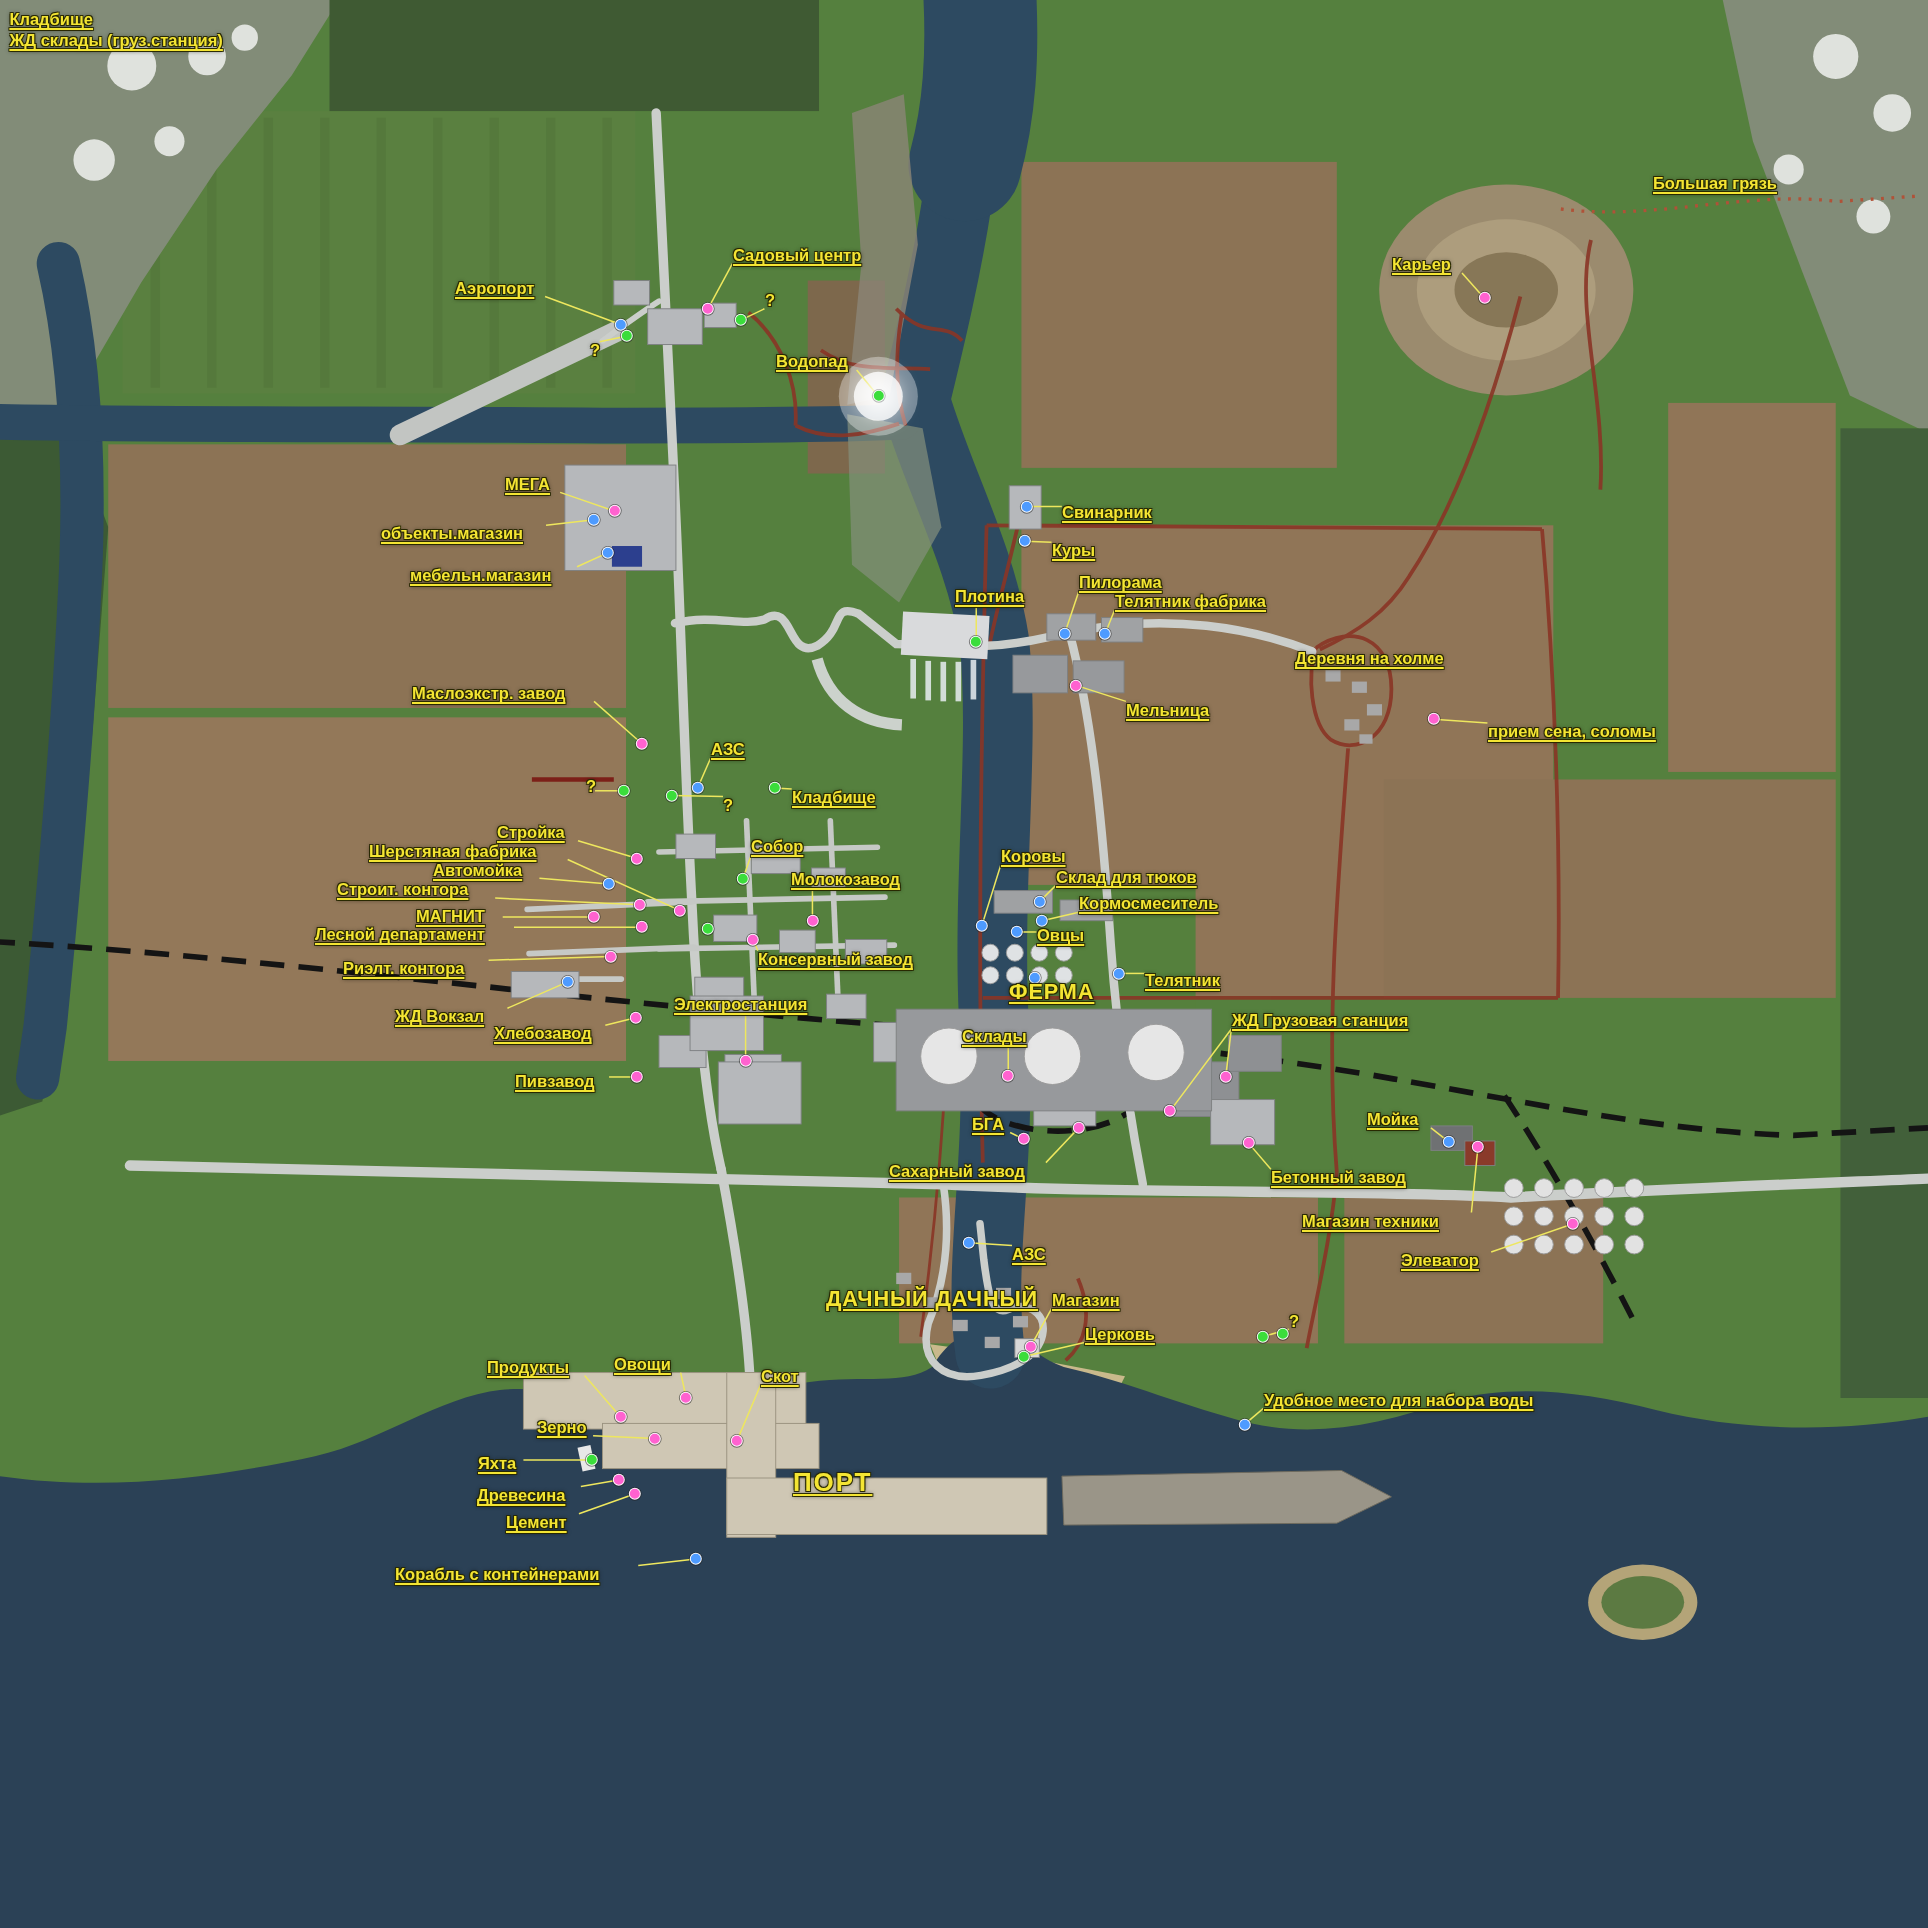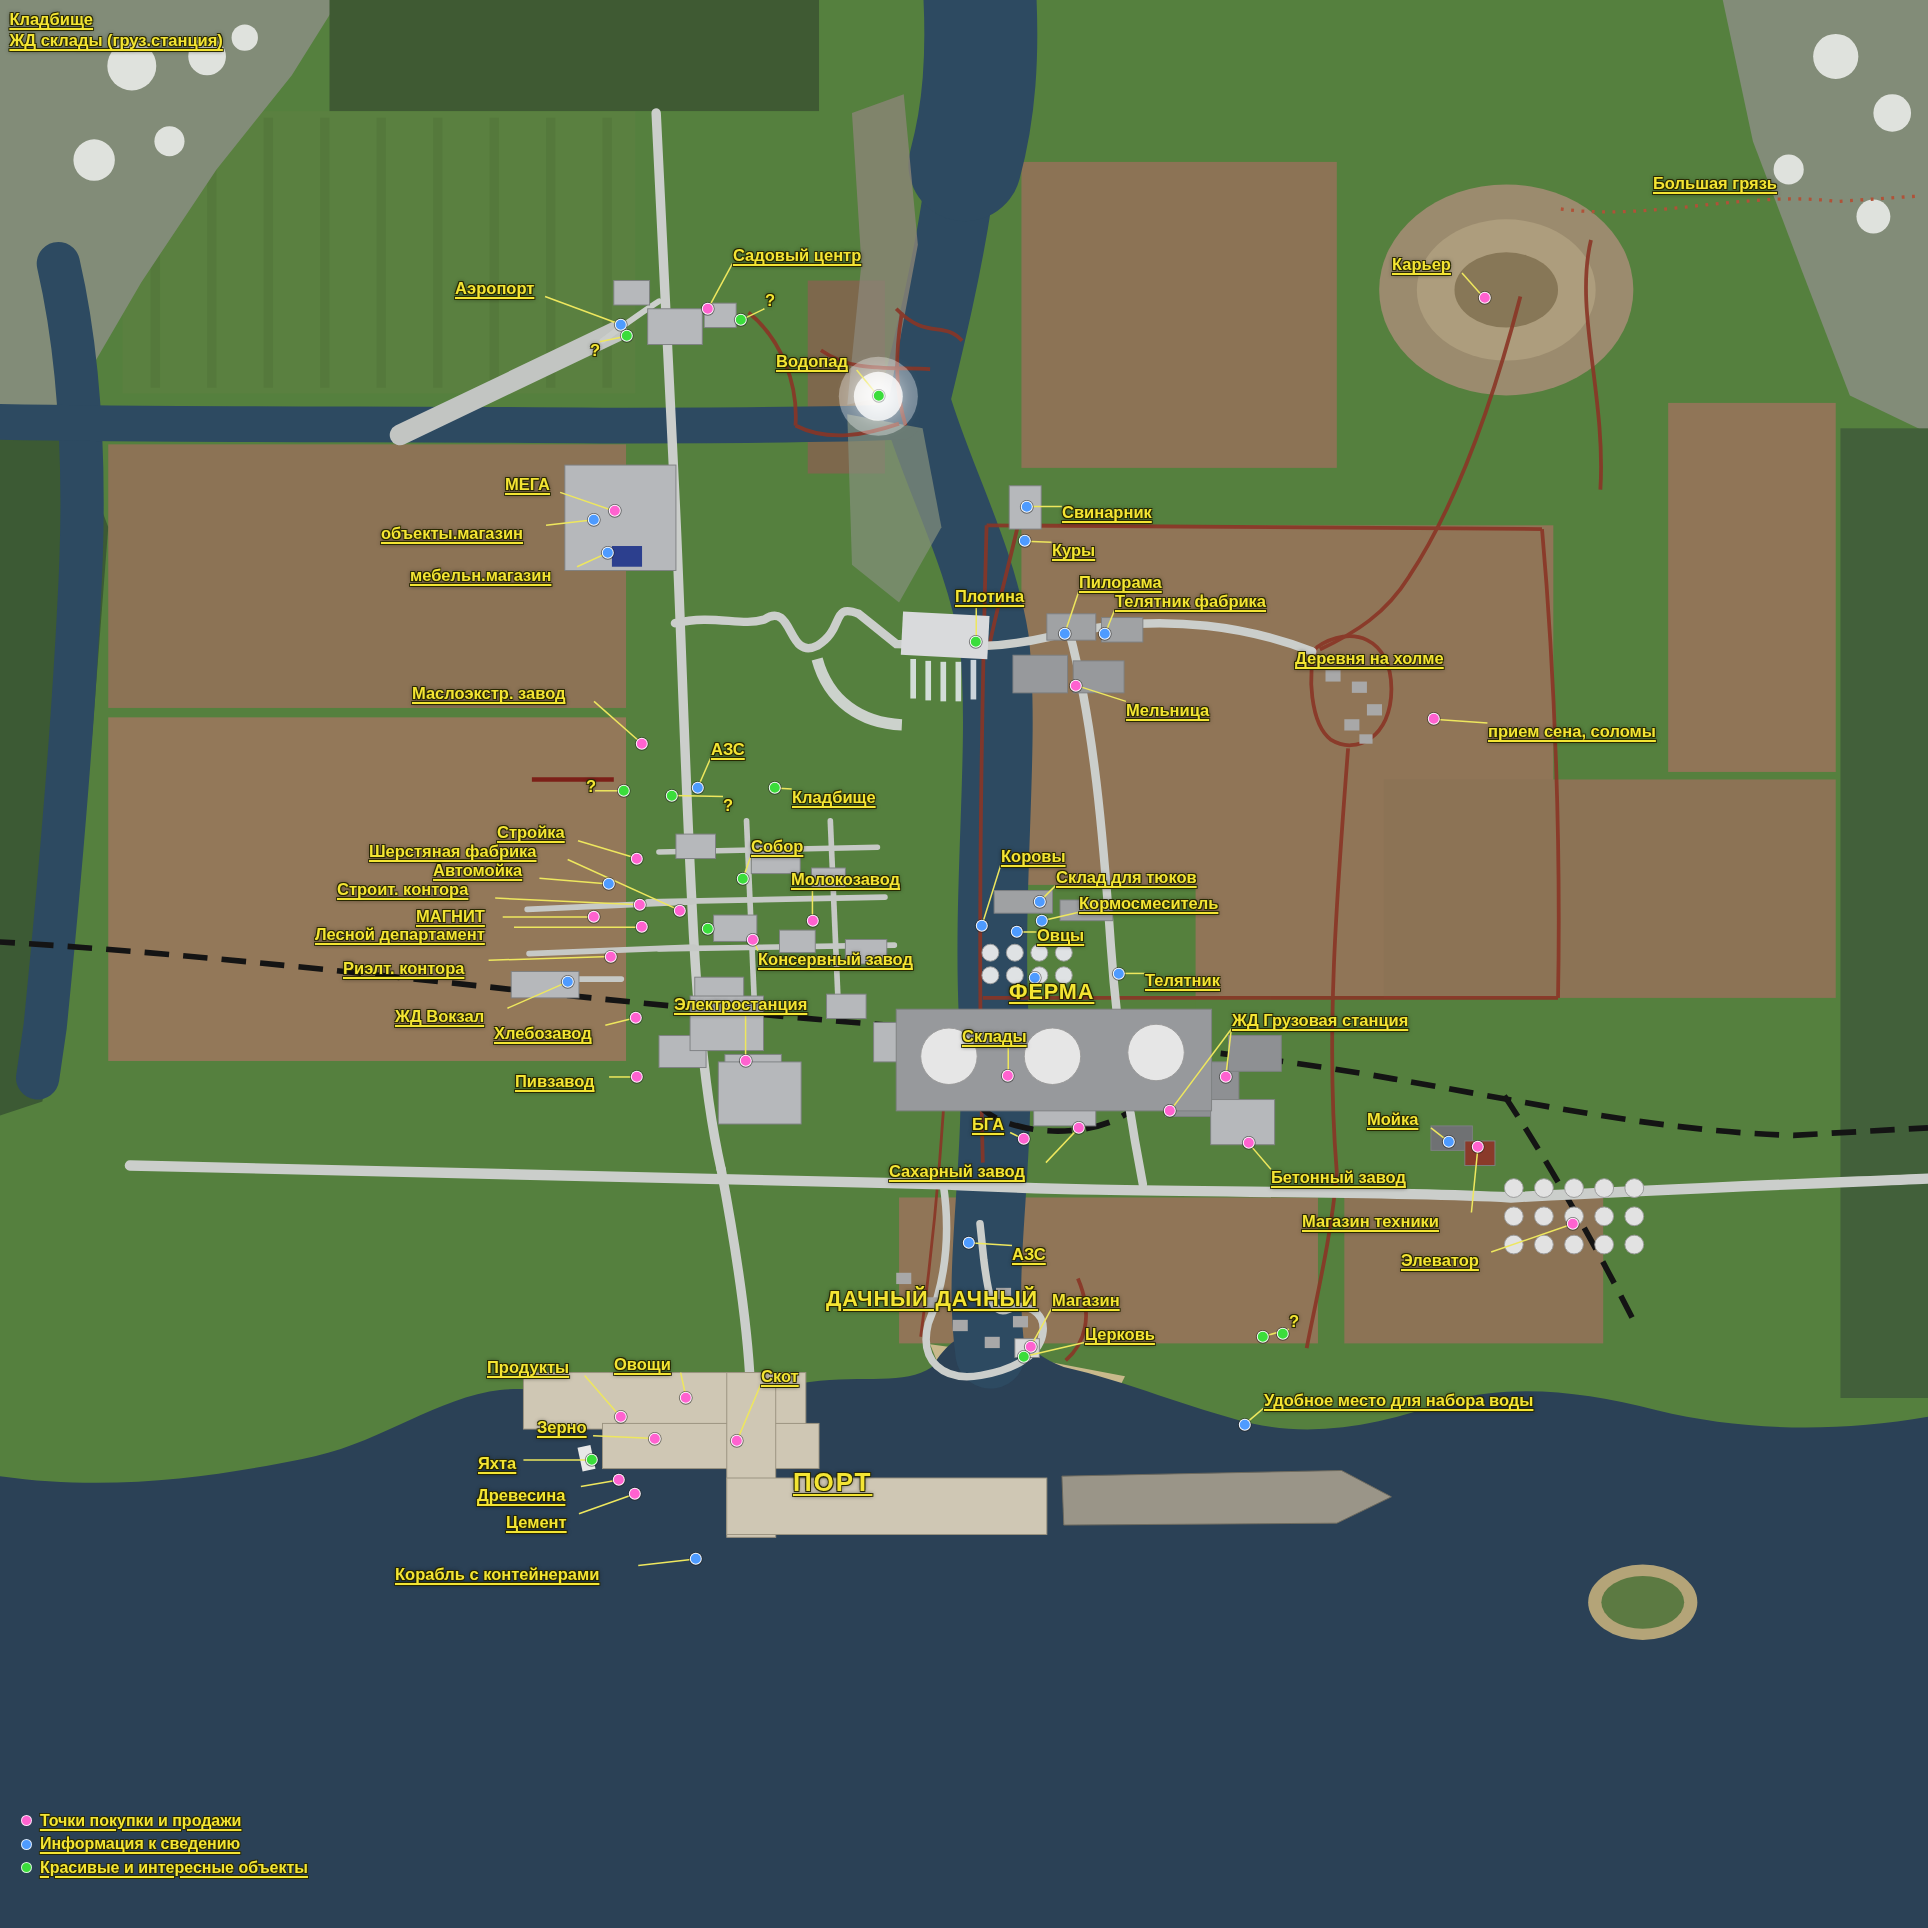--- a/index.html
+++ b/index.html
@@ -451,28 +451,14 @@
       <div class="poi-dot" style="background: rgb(59, 221, 59); left: 592px; top: 1460px;"></div>
       <div class="map-label md u" style="left: 477px; top: 1487px;">Древесина</div>
       <div class="poi-dot" style="background: rgb(255, 98, 208); left: 619px; top: 1480px;"></div>
       <div class="map-label md u" style="left: 506px; top: 1514px;">Цемент</div>
       <div class="poi-dot" style="background: rgb(255, 98, 208); left: 635px; top: 1494px;"></div>
       <div class="map-label xl u" style="left: 793px; top: 1469px;">ПОРТ</div>
       <div class="map-label md u" style="left: 395px; top: 1566px;">Корабль с контейнерами</div>
       <div class="poi-dot" style="background: rgb(78, 155, 255); left: 696px; top: 1559px;"></div>
     </div>
 
-  <div id="legend">
-      <div class="legend-row">
-        <span class="legend-dot" style="background: rgb(255, 98, 208);"></span>
-        <span class="legend-text">Точки покупки и продажи</span>
-      </div>
-      <div class="legend-row">
-        <span class="legend-dot" style="background: rgb(78, 155, 255);"></span>
-        <span class="legend-text">Информация к сведению</span>
-      </div>
-      <div class="legend-row">
-        <span class="legend-dot" style="background: rgb(59, 221, 59);"></span>
-        <span class="legend-text">Красивые и интересные объекты</span>
-      </div>
-    </div>
 </div>
 
 
 </body></html>

